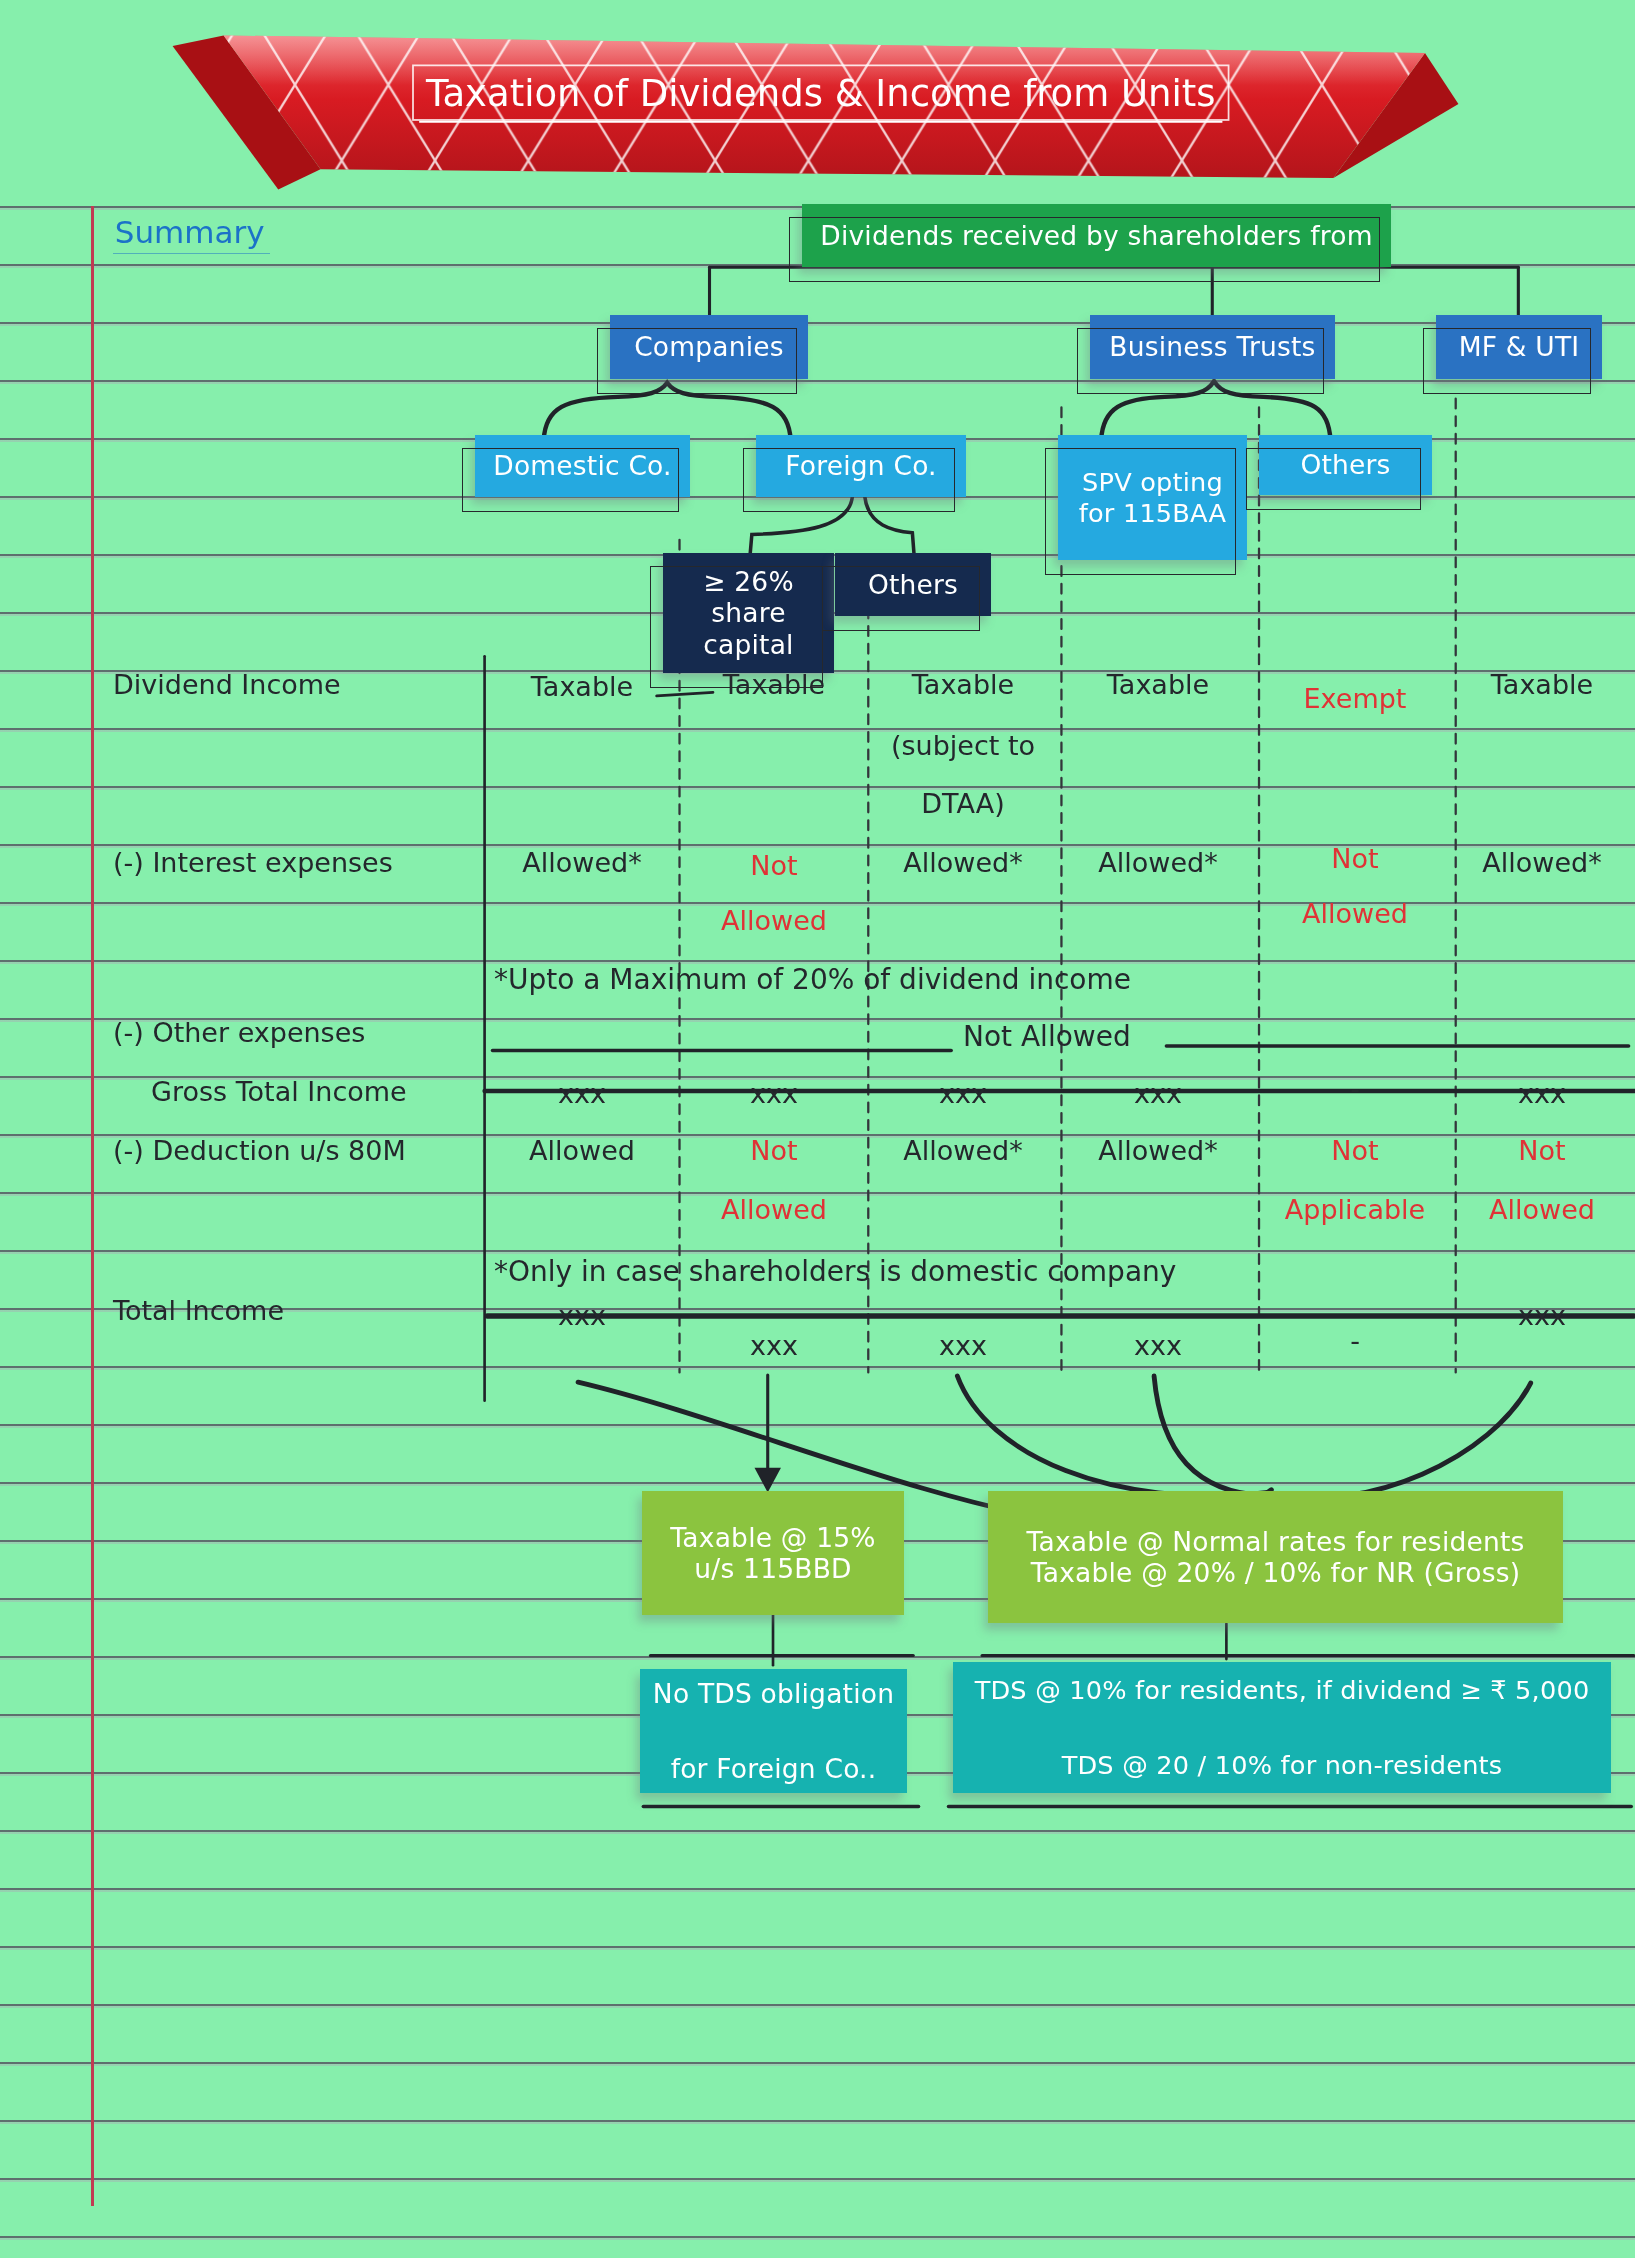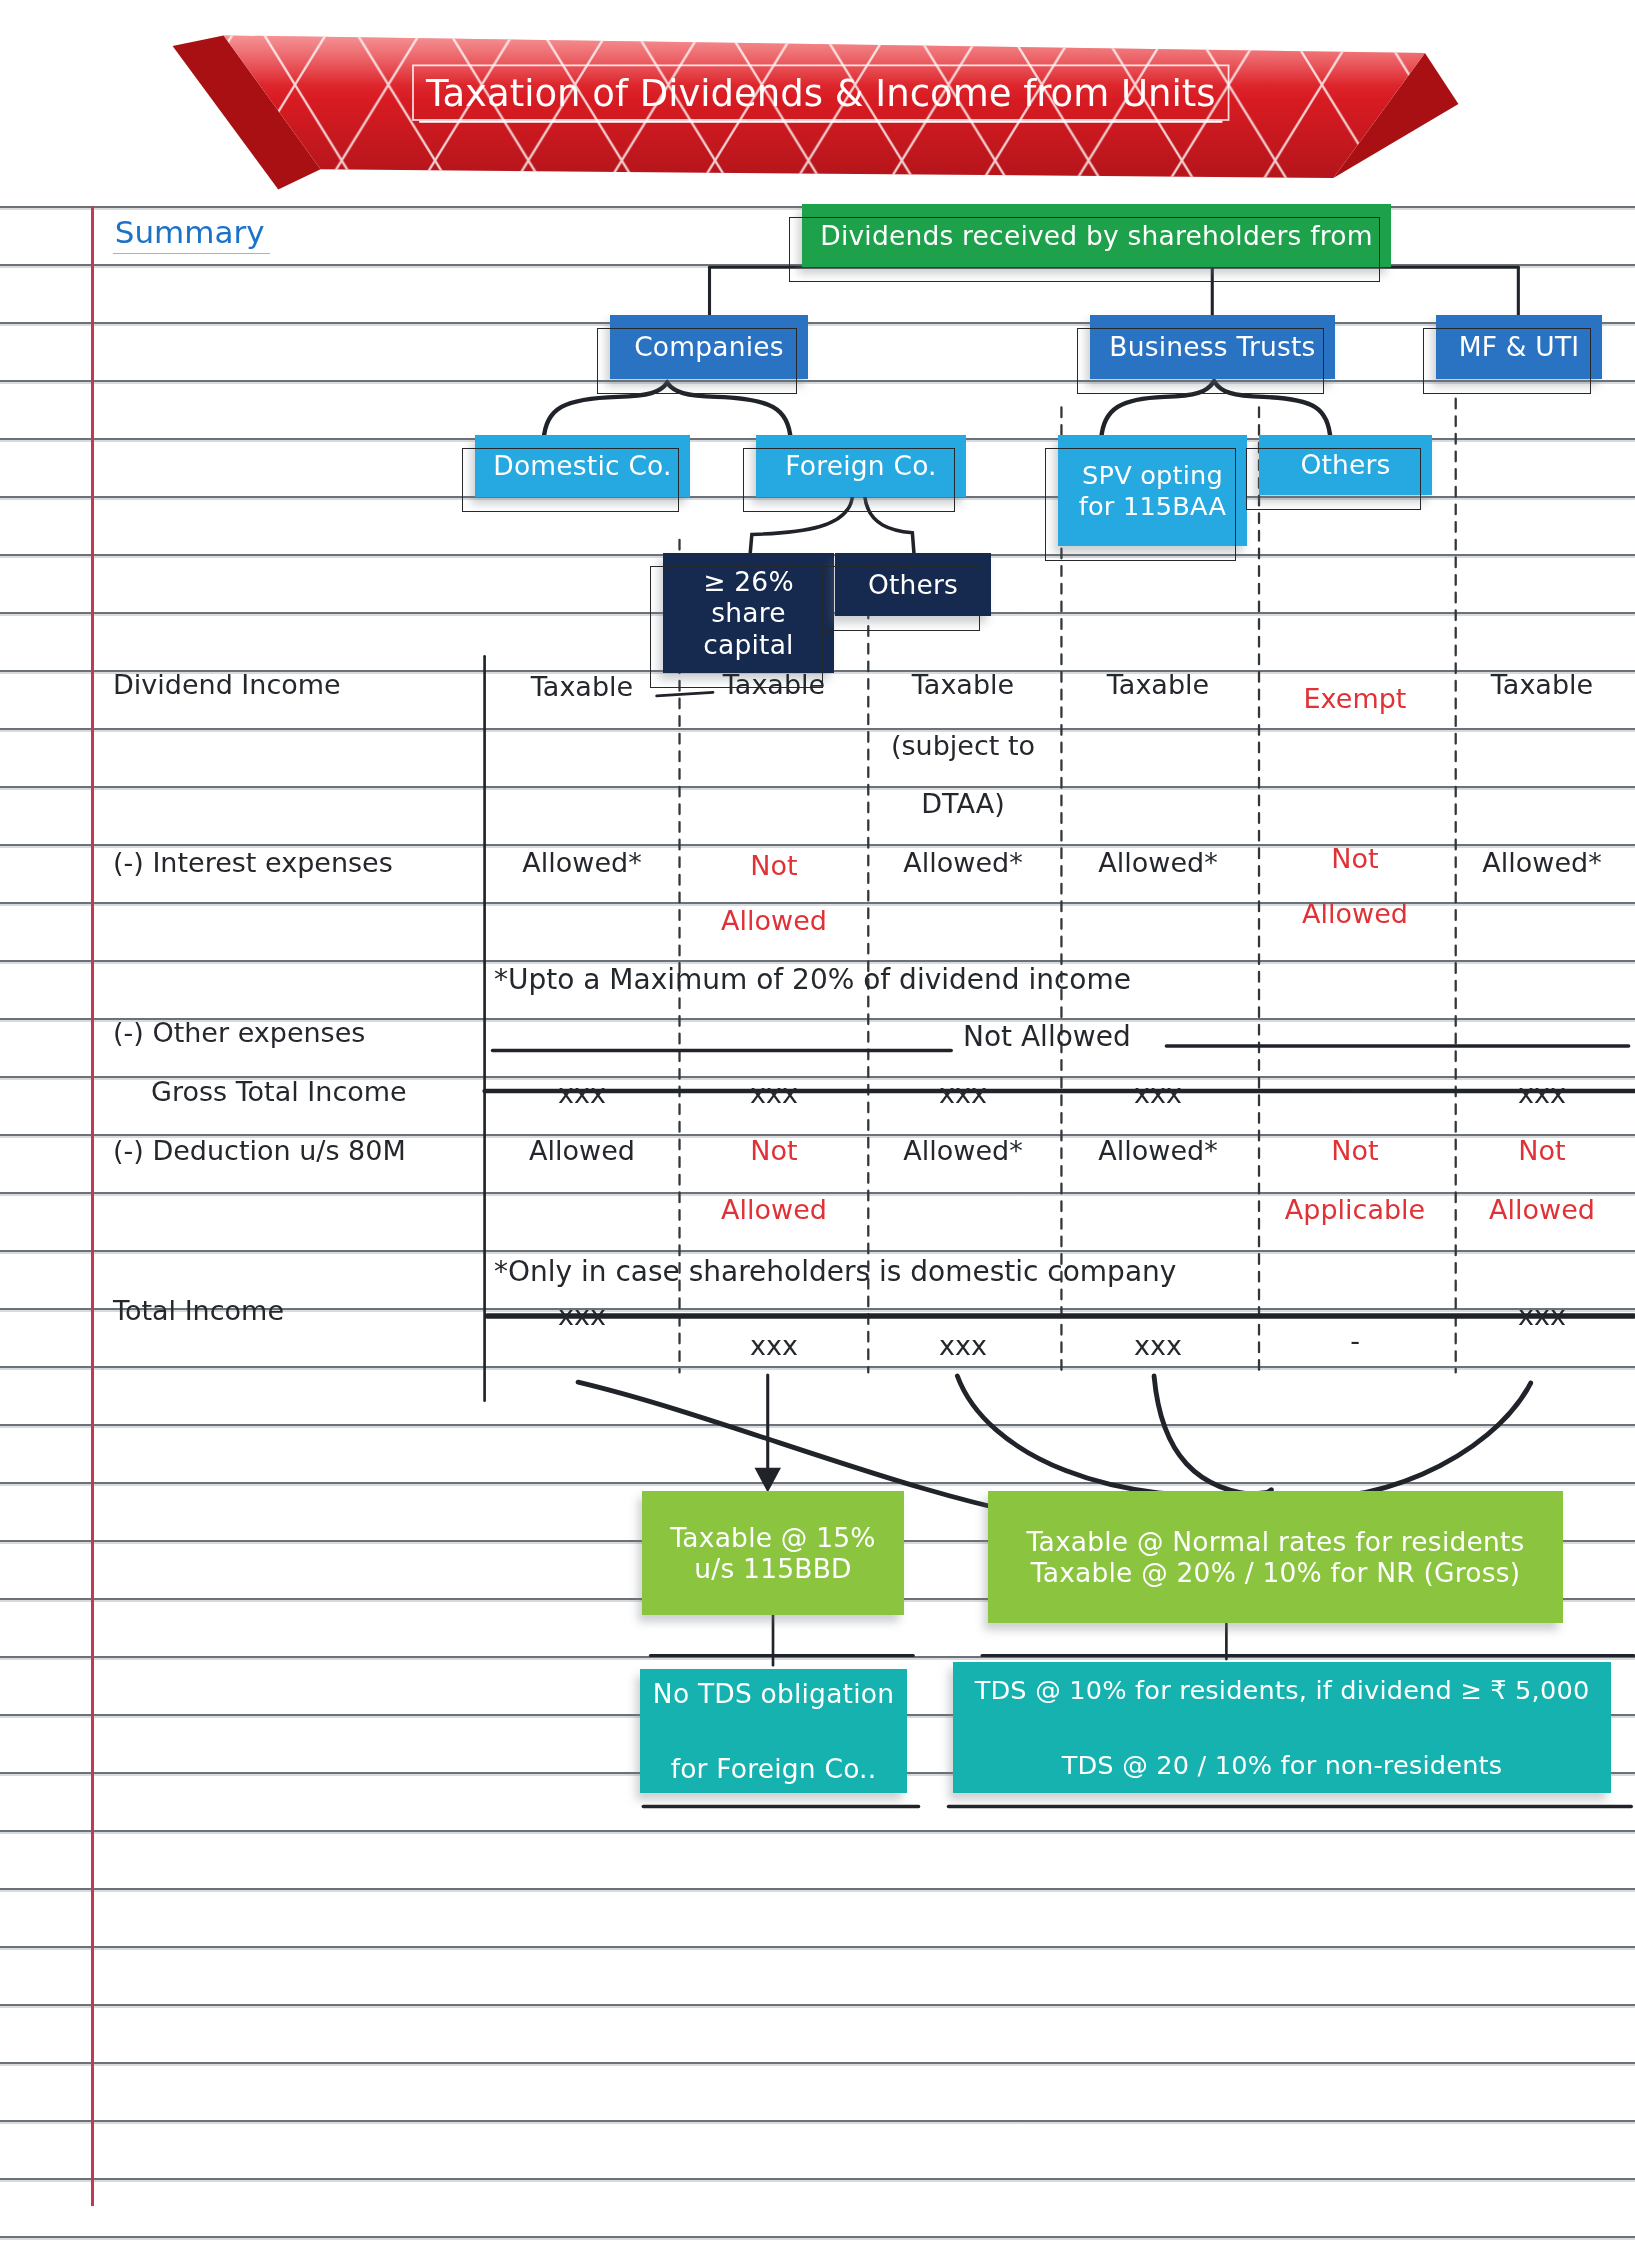--- a/index.html
+++ b/index.html
@@ -1,16 +1,16 @@
 <!DOCTYPE html>
 <html style="--banner_red: #d81b22; --banner_red_dark: #a81014; --green: #1da24b; --blue: #2a72c2; --cyan: #25a9e0; --navy: #152a4e; --lime: #8bc43f; --teal: #16b2b0; --red_text: #e03236; --ink: #202329; --margin_red: #c13a52; --summary_blue: #1b72c8;font-size:14px"><head>
 <meta charset="utf-8">
 <style>
   html,body{margin:0;padding:0;background:#e9e9ea;}
-  #canvas{position:relative;width:1636px;height:2258px;background:#ffffff;overflow:hidden;
+  #canvas{position:relative;width:1636px;height:2258px;background:#86efac;overflow:hidden;
           font-family:"DejaVu Sans","Liberation Sans",sans-serif;color:#24272c;}
   .rules{position:absolute;left:0;top:206px;width:100%;height:2053px;z-index:0;
          background:repeating-linear-gradient(to bottom,
             rgba(88,93,101,.88) 0px, rgba(88,93,101,.88) 1.8px,
             rgba(168,173,180,.45) 1.8px, rgba(168,173,180,.45) 3.5px,
             transparent 3.5px, transparent 58px);}
   .margin{position:absolute;left:91px;top:206px;width:2.6px;height:2000px;background:var(--margin_red);z-index:0;}
   svg.overlay{position:absolute;left:0;top:0;z-index:1;}
   #banner{position:absolute;left:154px;top:8.8px;z-index:2;}
   .bx{position:absolute;z-index:2;display:flex;flex-direction:column;align-items:center;justify-content:center;
@@ -124,21 +124,21 @@
   </div>
   <div class="bx c-blue sh" style="left:1436px;top:315px;width:166px;height:64px;">
     <div>MF &amp; UTI</div>
   </div>
   <div class="bx c-cyan sh" style="left:475px;top:435px;width:215px;height:62px;">
     <div>Domestic Co.</div>
   </div>
   <div class="bx c-cyan sh" style="left:756px;top:435px;width:210px;height:62px;">
     <div>Foreign Co.</div>
   </div>
-  <div class="bx c-cyan sh" style="left:1058px;top:435px;width:189px;height:111px;font-size:25.6px;">
+  <div class="bx c-cyan sh" style="left:1058px;top:435px;width:189px;height:125px;font-size:25.6px;">
     <div>SPV opting</div>
     <div>for 115BAA</div>
   </div>
   <div class="bx c-cyan sh" style="left:1259px;top:435px;width:173px;height:60px;">
     <div>Others</div>
   </div>
   <div class="bx c-navy sh" style="left:663px;top:553px;width:171px;height:120px;">
     <div>≥ 26% share</div>
     <div>capital</div>
   </div>

